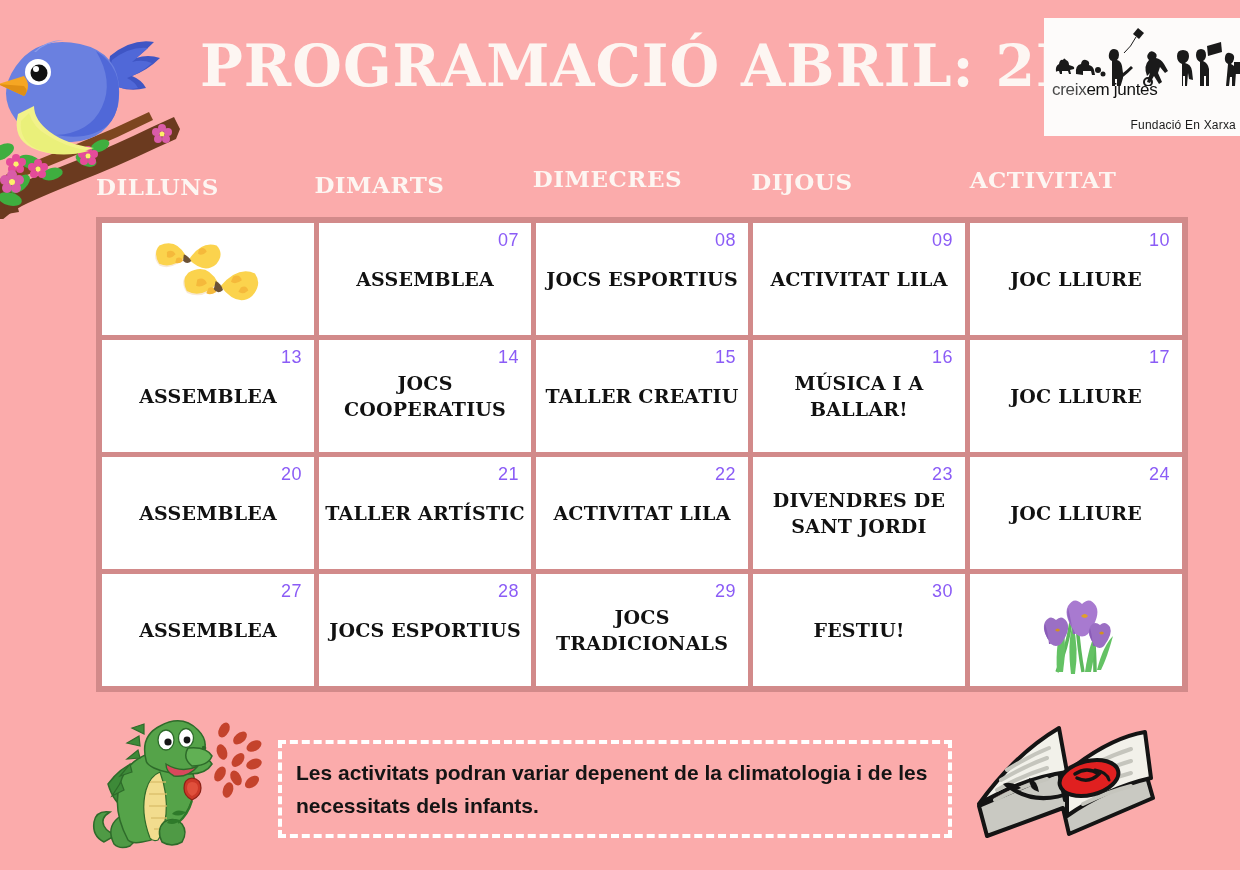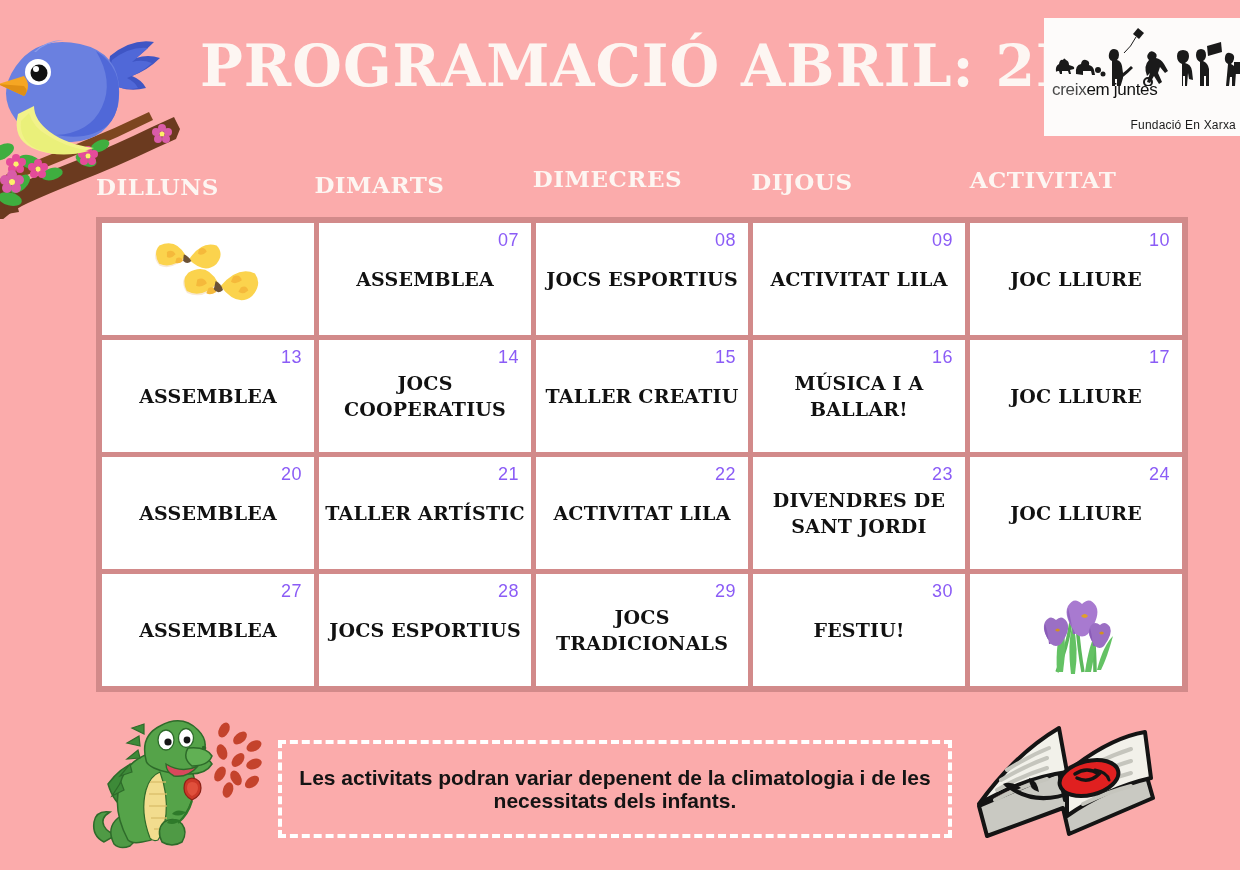--- a/index.html
+++ b/index.html
@@ -170,22 +170,22 @@
     height: 98px;
     border: 4px dashed #ffffff;
     display: flex;
     align-items: center;
     justify-content: center;
   }
   .note-text {
     font-family: "Liberation Sans", sans-serif;
     font-weight: bold;
     font-size: 21px;
-    line-height: 23px;
-    text-align: center;
+    line-height: 33px;
+    text-align: left;
     color: #141414;
     padding: 0 14px;
   }
 
   .deco-dragon {
     position: absolute;
     left: 88px;
     top: 712px;
     width: 178px;
     height: 155px;

